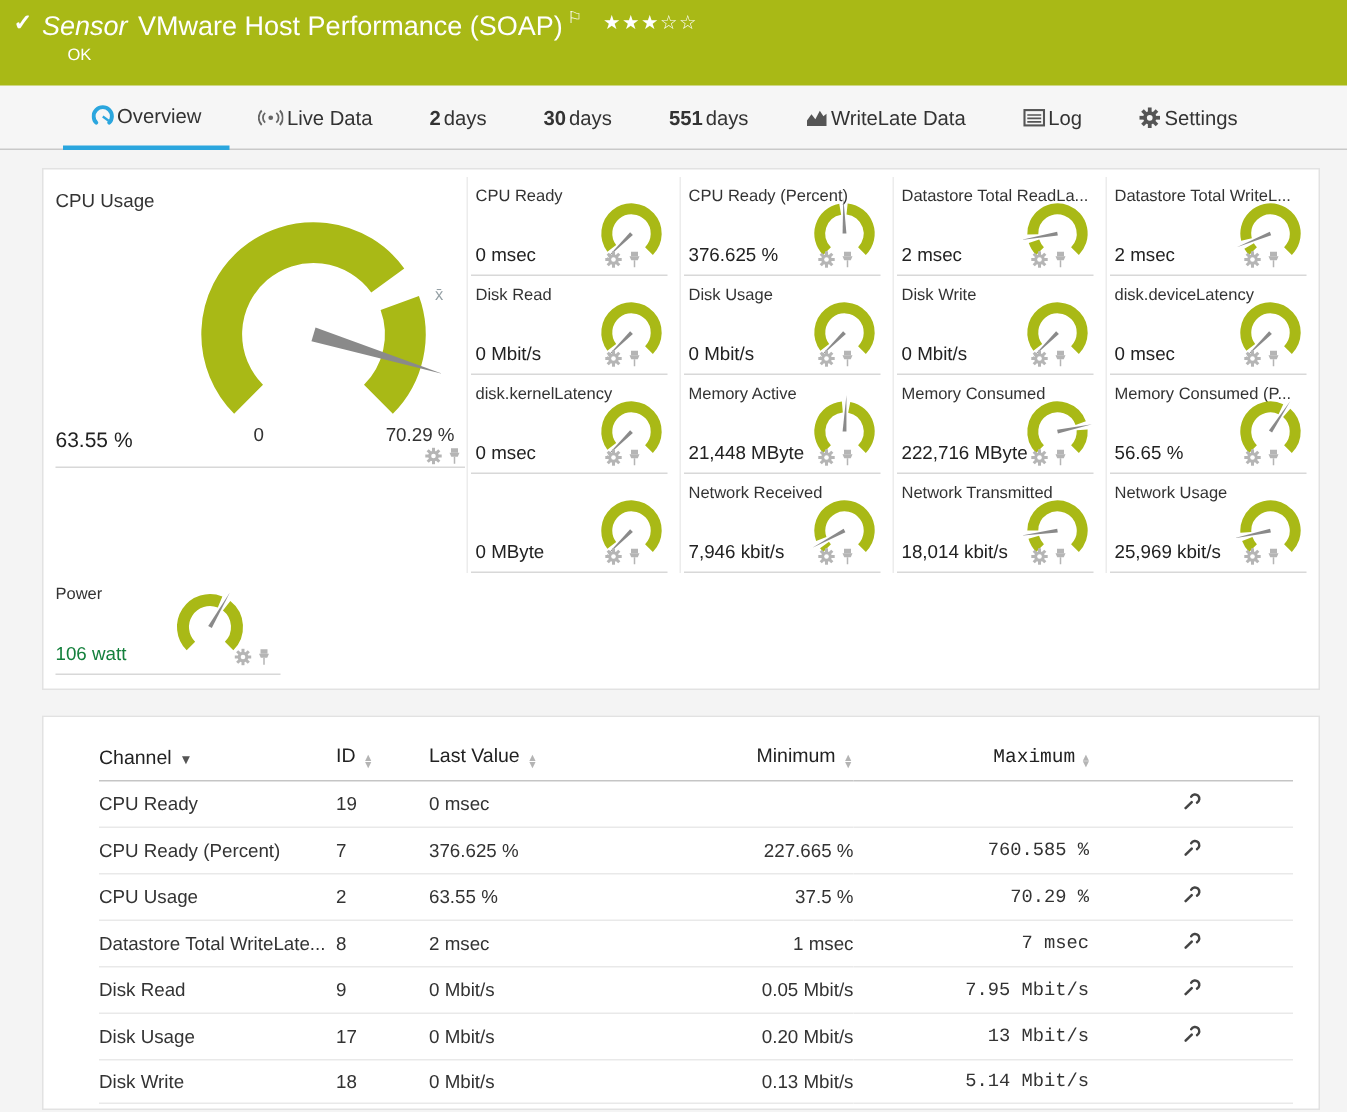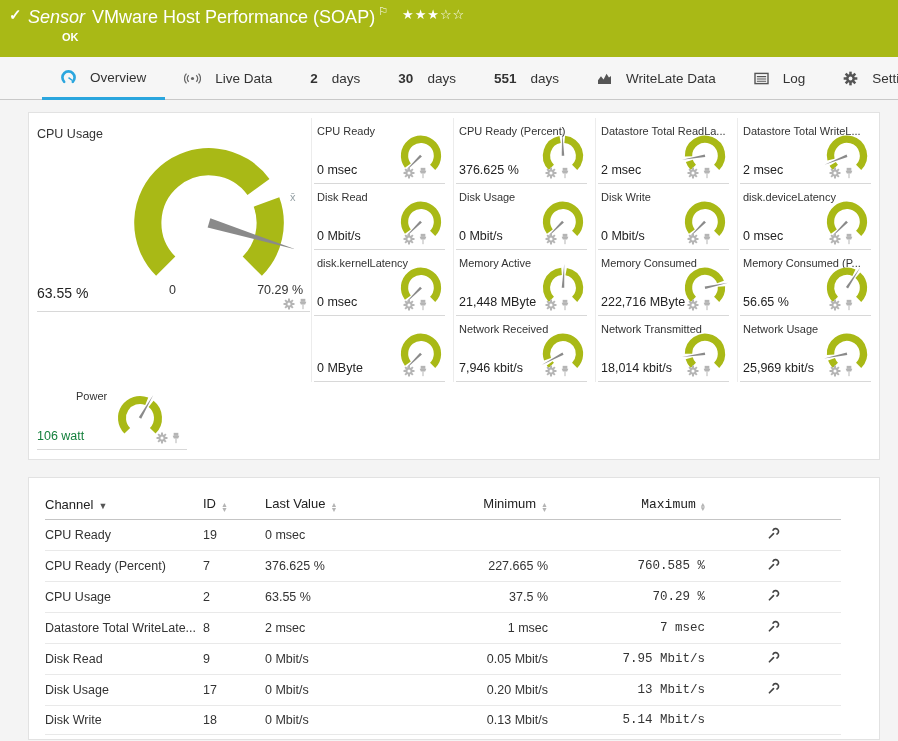--- a/index.html
+++ b/index.html
@@ -6,66 +6,66 @@
   html,body { width:898px; height:741px; overflow:hidden; background:#f4f4f4;
     font-family:"Liberation Sans", sans-serif; }
 
   
   .topbar { height:57px; background:#a9b916; color:#fff; position:relative; }
   .topbar .check { position:absolute; left:9px; top:6px; font-size:15px; font-weight:bold; }
   .title-line { padding:5px 0 0 28px; font-size:18px; white-space:nowrap; }
   .title-line .kind { font-style:italic; margin-right:7px; }
   .title-line .flag { font-size:11px; vertical-align:8px; margin-left:3px; }
   .stars { margin-left:14px; font-size:13px; letter-spacing:1px; vertical-align:4px; cursor:pointer; }
-  .status-ok { padding-left:62px; font-size:11px; font-weight:bold; margin-top:3px; }
+  .status-ok { padding-left:45px; font-size:11px; font-weight:normal; margin-top:3px; }
 
   
   .tabbar { height:43px; background:#f6f6f6; border-bottom:1px solid #c9c9c9;
     display:flex; align-items:stretch; padding-left:42px; }
-  .tab { display:flex; align-items:center; gap:14px; padding:0 19px; font-size:13.5px;
+  .tab { display:flex; align-items:center; gap:2px; padding:0 19px; font-size:13.5px;
     color:#333; cursor:pointer; white-space:nowrap; margin-bottom:-1px; }
   .tab.active { border-bottom:3px solid #2ba6de; }
   .tab .tab-icon { display:inline-flex; }
   .tab b { font-weight:bold; }
 
   
   .gauges-panel { position:relative; margin:12px 0 0 28px; width:852px; height:348px;
     background:#fff; border:1px solid #e2e2e2; }
   .main-tile { position:absolute; left:8px; top:8px; width:273px; height:191px;
     border-bottom:1px solid #d8d8d8; }
   .main-tile .m-label { font-size:12.5px; color:#333; padding:6px 0 0 0; }
   .main-gauge { position:absolute; left:87px; top:10px; }
   .mean-label { position:absolute; left:253px; top:70px; font-size:11px; color:#95a0a5; }
   .m-value { position:absolute; left:0; bottom:10px; font-size:14px; color:#222; }
   .m-min   { position:absolute; left:132px; bottom:14px; font-size:12.5px; color:#333; }
   .m-max   { position:absolute; right:7px; bottom:14px; font-size:12.5px; color:#333; }
   .m-icons { position:absolute; right:2px; bottom:1px; display:flex; gap:3px; align-items:center; }
 
   .power-tile { position:absolute; left:8px; top:272px; width:150px; height:65px;
     border-bottom:1px solid #d8d8d8; }
-  .power-tile .p-label { font-size:11px; color:#333; padding-top:5px;margin-left:39px; }
+  .power-tile .p-label { font-size:11px; color:#333; padding-top:5px; }
   .power-gauge { position:absolute; left:78px; top:6px; }
   .p-value { position:absolute; left:0; bottom:6px; font-size:12.5px; color:#15803d; }
   .p-icons { position:absolute; right:6px; bottom:5px; display:flex; gap:3px; align-items:center; }
 
   .tile-grid { position:absolute; left:282px; top:5px; display:grid;
     grid-template-columns:repeat(4,142px); grid-auto-rows:66px; }
   .tile { position:relative; border-left:1px solid #ececec; }
   .tile::after { content:""; position:absolute; left:2px; right:8px; bottom:0;
     height:1px; background:#d8d8d8; }
   .tile .t-label { padding:7px 44px 0 5px; font-size:11px; color:#333;
     white-space:nowrap; overflow:hidden; }
   .tile .t-gauge { position:absolute; right:9px; top:13px; }
   .tile .t-value { position:absolute; left:5px; bottom:7px; font-size:12.5px; color:#222; }
   .tile .t-icons { position:absolute; right:25px; bottom:5px; display:flex; gap:3px; align-items:center; }
   .icon-btn { display:inline-flex; cursor:pointer; }
 
   
   .table-panel { margin:17px 0 0 28px; width:852px; height:263px; background:#fff;
-    border:1px solid #e2e2e2; padding:13px 0 0 16px; overflow:hidden; }
+    border:1px solid #e2e2e2; padding:13px 0 0 37px; overflow:hidden; }
   table { border-collapse:collapse; width:796px; font-size:12.5px; color:#333; table-layout:fixed; }
   th { font-weight:normal; color:#222; font-size:13px; padding:5px 0 7px 0;
     border-bottom:1px solid #c5c5c5; cursor:pointer; white-space:nowrap; }
   td { padding:7px 0; border-bottom:1px solid #e9e9e9; white-space:nowrap; overflow:hidden; }
   .col-channel { width:158px; text-align:left; }
   .col-id      { width:62px;  text-align:left; }
   .col-last    { width:98px;  text-align:left; }
   .col-min     { width:185px; text-align:right; }
   .col-max     { width:157px; text-align:right;font-family:Liberation Mono, monospace; }
   .col-act     { width:136px; text-align:center; }

